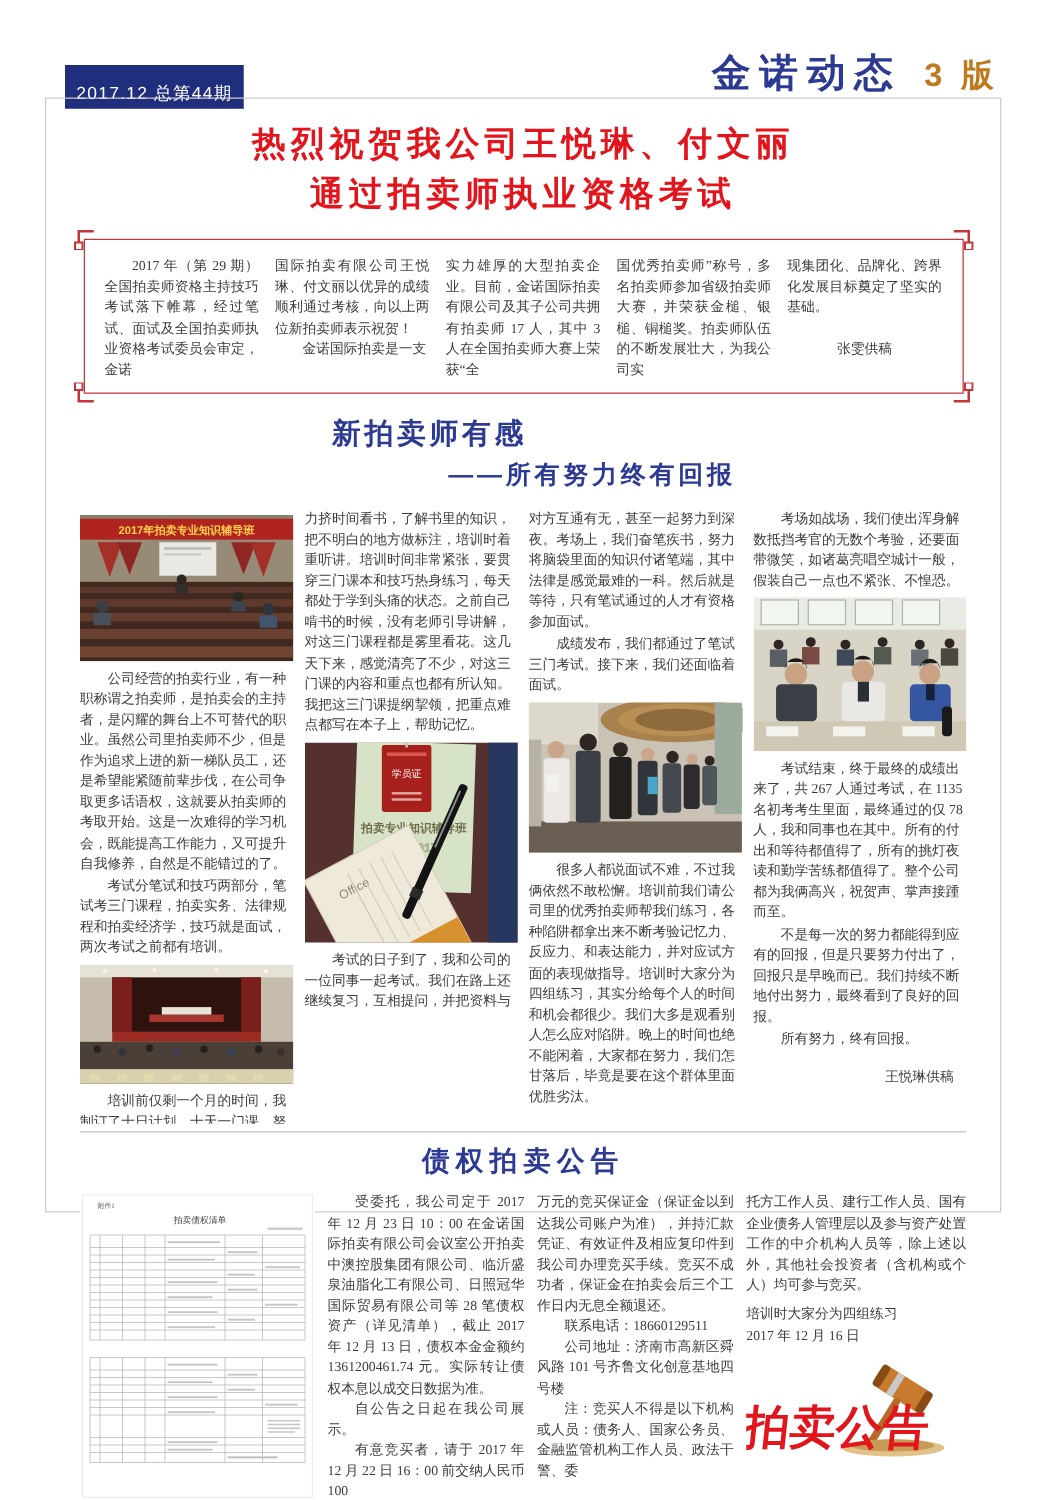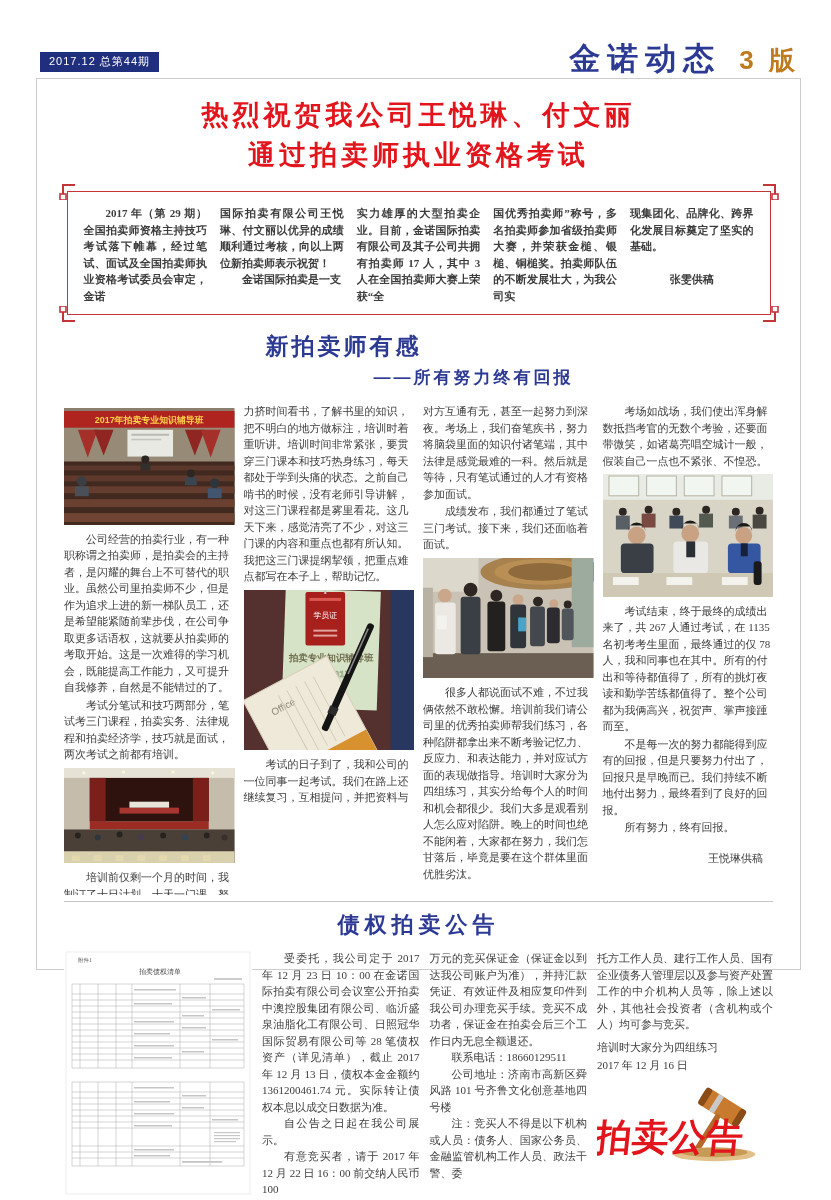--- a/index.html
+++ b/index.html
@@ -1,52 +1,52 @@
 <!DOCTYPE html>
 <html><head>
 <meta charset="utf-8">
 <style>
   * { margin:0; padding:0; box-sizing:border-box; }
   body { background:#ffffff; font-family:"Liberation Serif","DejaVu Serif",serif; }
   .page { position:relative; width:831px; height:1200px; background:#ffffff; overflow:hidden; margin:0 auto; }
 
   
   .header { position:absolute; left:36px; top:38px; width:765px; height:38px; }
-  .issue-badge { position:absolute; left:4px; top:14px; background:#202e7e; color:#ffffff;
-    font-family:"Liberation Sans","DejaVu Sans",sans-serif; font-size:11px; padding:2px 9px 3px; letter-spacing:1px; }
+  .issue-badge { position:absolute; left:16px; top:14px; background:#202e7e; color:#ffffff;
+    font-family:"Liberation Sans","DejaVu Sans",sans-serif; font-size:14px; padding:14px 9px 3px; letter-spacing:1px; }
   .masthead { position:absolute; right:2px; top:0; display:flex; align-items:baseline; gap:18px;
     font-family:"Liberation Sans","DejaVu Sans",sans-serif; font-weight:bold; }
   .masthead-title { color:#2c3a94; font-size:31px; letter-spacing:7px; }
   .page-no { color:#bf7a1f; font-size:26px; letter-spacing:4px; }
 
   
   .frame { position:absolute; left:36px; top:78px; width:765px; height:892px;
     border:1px solid #cccccc; padding:14px 27px 0 27px; }
 
   
   .headline { text-align:center; color:#e2151c; font-family:"Liberation Sans","DejaVu Sans",sans-serif;
     font-weight:bold; font-size:27px; line-height:40px; letter-spacing:4px; margin-top:2px; }
   .red-box { position:relative; width:704px; margin:16px auto 0; border:1px solid #c4353a; padding:13px 16px 10px; }
   .orn { position:absolute; width:17px; height:17px; }
   .orn.tl { left:-9px; top:-9px; }
   .orn.bl { left:-9px; bottom:-9px; transform:scaleY(-1); }
   .orn.tr { right:-9px; top:-9px; transform:scaleX(-1); }
   .orn.br { right:-9px; bottom:-9px; transform:scale(-1,-1); }
   .box-cols { display:flex; gap:13px; }
   .bcol { flex:1 1 0; font-size:11px; line-height:16.5px; color:#3c3c3c; text-align:justify; }
-  .bcol p { text-align:justify;font-weight:bold; }
+  .bcol p { text-align:justify; }
   p.ind { text-indent:2em; }
   p.cont { text-indent:0; }
   p.byline { text-align:center; text-indent:0; margin-top:16px; }
 
   
   .a2-titles { margin-top:16px; font-family:"Liberation Sans","DejaVu Sans",sans-serif;
     font-weight:bold; color:#2c3a94; }
   .a2-title { text-align:center; font-size:23px; letter-spacing:3px; padding-right:150px; }
-  .a2-subtitle { text-align:center; font-size:17px; letter-spacing:3px; padding-left:110px; margin-top:4px; }
+  .a2-subtitle { text-align:center; font-size:20px; letter-spacing:3px; padding-left:110px; margin-top:4px; }
   .a2-body { display:flex; gap:9px; margin-top:14px; height:492px; overflow:hidden; }
   .a2col { flex:1 1 0; font-size:11px; line-height:16.5px; color:#3c3c3c; }
   .a2col p { margin-bottom:1px; }
   .photo { display:block; width:100%; margin:5px 0 6px; }
   .sig { text-align:right; text-indent:0; padding-right:10px; margin-top:14px; }
 
   
   .announcement { margin-top:6px; border-top:1px solid #c4c4c4; padding-top:8px; }
   .a3-title { text-align:center; font-family:"Liberation Sans","DejaVu Sans",sans-serif;
     font-weight:bold; color:#2c3a94; font-size:22px; letter-spacing:5px; }

